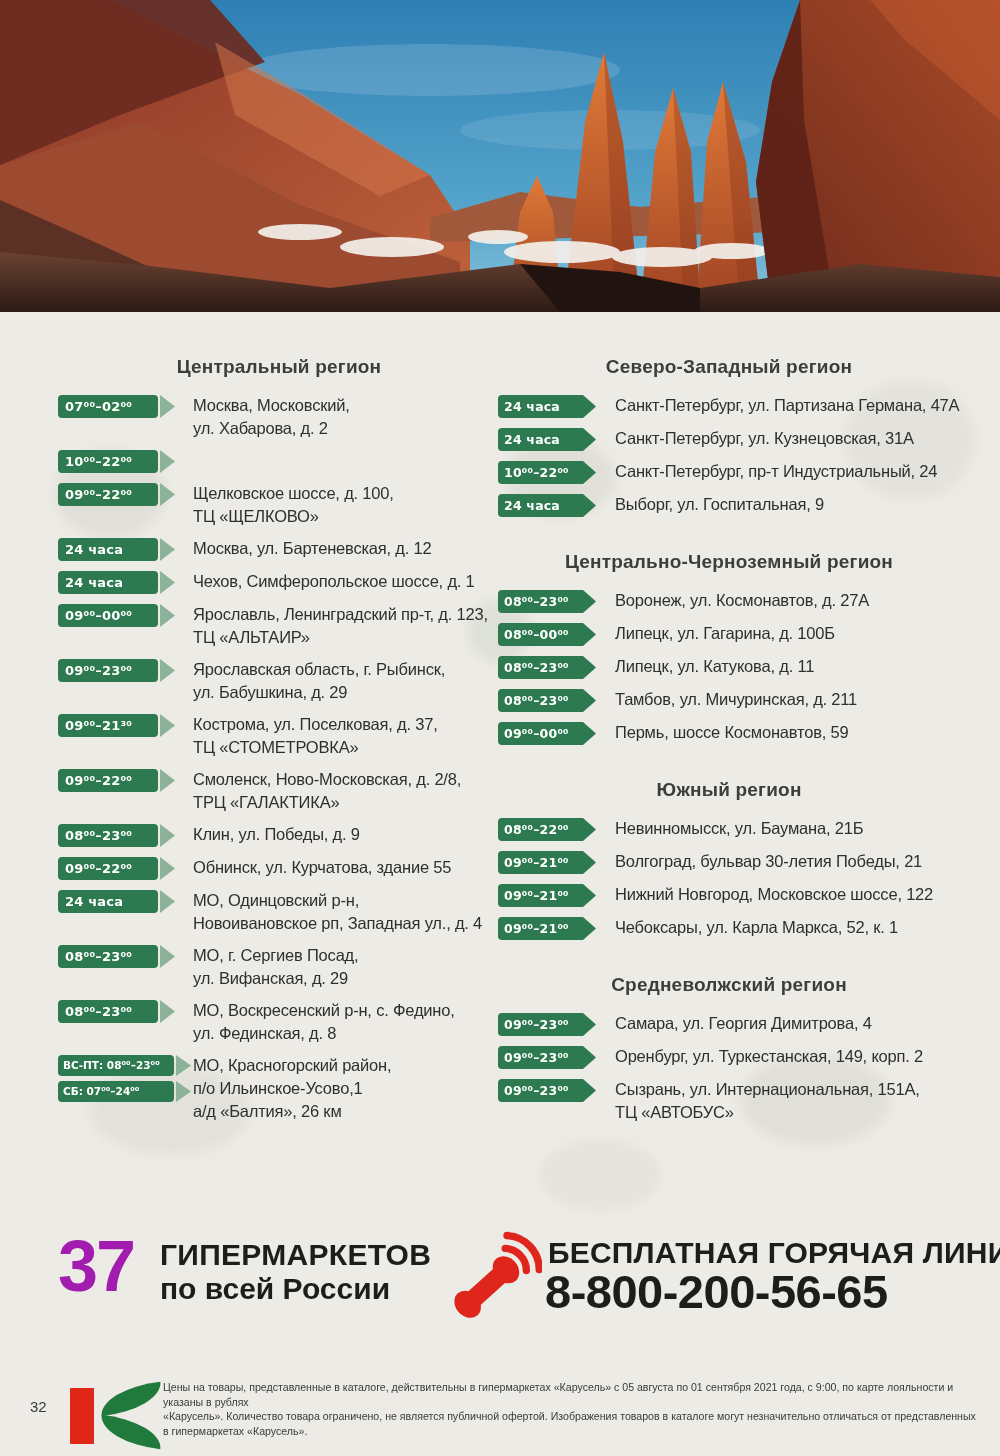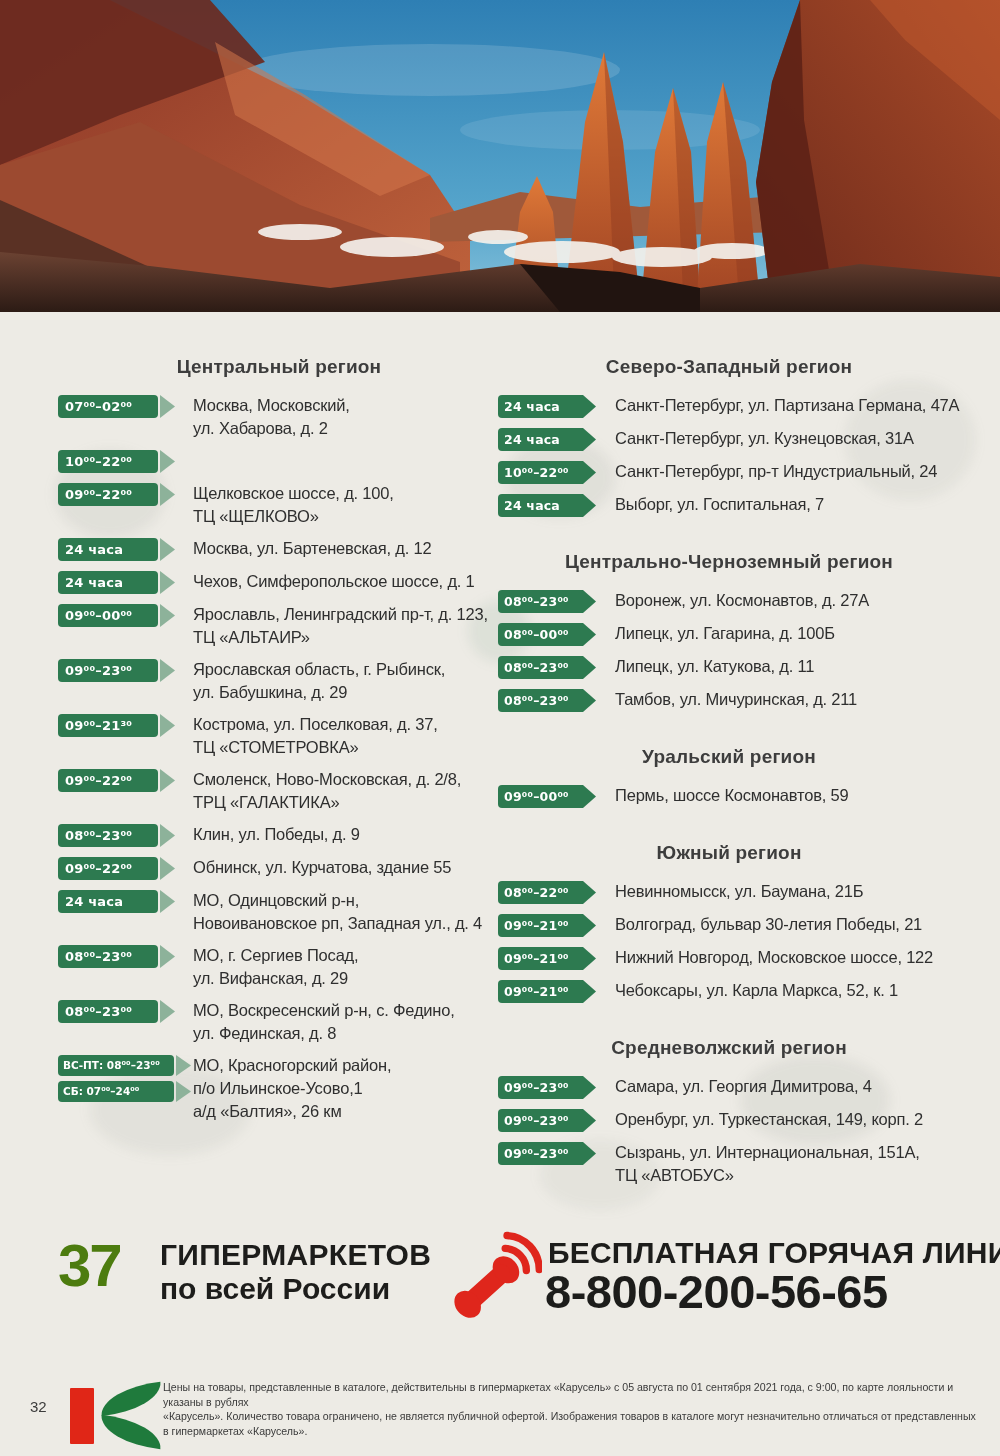--- a/index.html
+++ b/index.html
@@ -43,21 +43,21 @@
     content:"";position:absolute;left:100%;top:0;
     width:13px;height:100%;background:#2d7a50;
     clip-path:polygon(0 0,100% 50%,0 100%);
   }
   .badge.badge-sm{width:116px;font-size:10.5px;line-height:15px;padding:3px 5px;letter-spacing:0;}
   .addr{flex:1;font-size:16.5px;line-height:23px;color:#2f2f2f;font-weight:500;letter-spacing:-.2px;}
   .addr-line{display:block;}
   
   .count{
     position:absolute;left:58px;top:1226px;
-    font-size:60px;line-height:80px;font-weight:800;color:#4d7c0f;letter-spacing:-2px;
+    font-size:72px;line-height:80px;font-weight:800;color:#a21caf;letter-spacing:-2px;
   }
   .count-labels{position:absolute;left:160px;top:1238px;font-weight:800;color:#1d1d1b;}
   .count-labels .l1{display:block;font-size:30px;line-height:33px;letter-spacing:.3px;}
   .count-labels .l2{display:block;font-size:30px;line-height:35px;}
   .phone-icon{position:absolute;left:450px;top:1230px;width:92px;height:92px;}
   .hotline-label{
     position:absolute;left:548px;top:1236px;
     font-size:30px;font-weight:600;color:#1d1d1b;letter-spacing:.2px;white-space:nowrap;
   }
   .hotline-phone{
@@ -305,21 +305,21 @@
       </div>
       <div class="addr">
         <span class="addr-line">Санкт-Петербург, пр-т Индустриальный, 24</span>
       </div>
     </div>
     <div class="entry">
       <div class="badge-col">
         <span class="badge arrow">24 часа</span>
       </div>
       <div class="addr">
-        <span class="addr-line">Выборг, ул. Госпитальная, 7</span>
+        <span class="addr-line">Выборг, ул. Госпитальная, 9</span>
       </div>
     </div>
     <div class="region-title">Центрально-Черноземный регион</div>
     <div class="entry">
       <div class="badge-col">
         <span class="badge arrow">08⁰⁰–23⁰⁰</span>
       </div>
       <div class="addr">
         <span class="addr-line">Воронеж, ул. Космонавтов, д. 27А</span>
       </div>
@@ -341,21 +341,20 @@
       </div>
     </div>
     <div class="entry">
       <div class="badge-col">
         <span class="badge arrow">08⁰⁰–23⁰⁰</span>
       </div>
       <div class="addr">
         <span class="addr-line">Тамбов, ул. Мичуринская, д. 211</span>
       </div>
     </div>
-    <div class="region-title">Уральский регион</div>
     <div class="entry">
       <div class="badge-col">
         <span class="badge arrow">09⁰⁰–00⁰⁰</span>
       </div>
       <div class="addr">
         <span class="addr-line">Пермь, шоссе Космонавтов, 59</span>
       </div>
     </div>
     <div class="region-title">Южный регион</div>
     <div class="entry">

